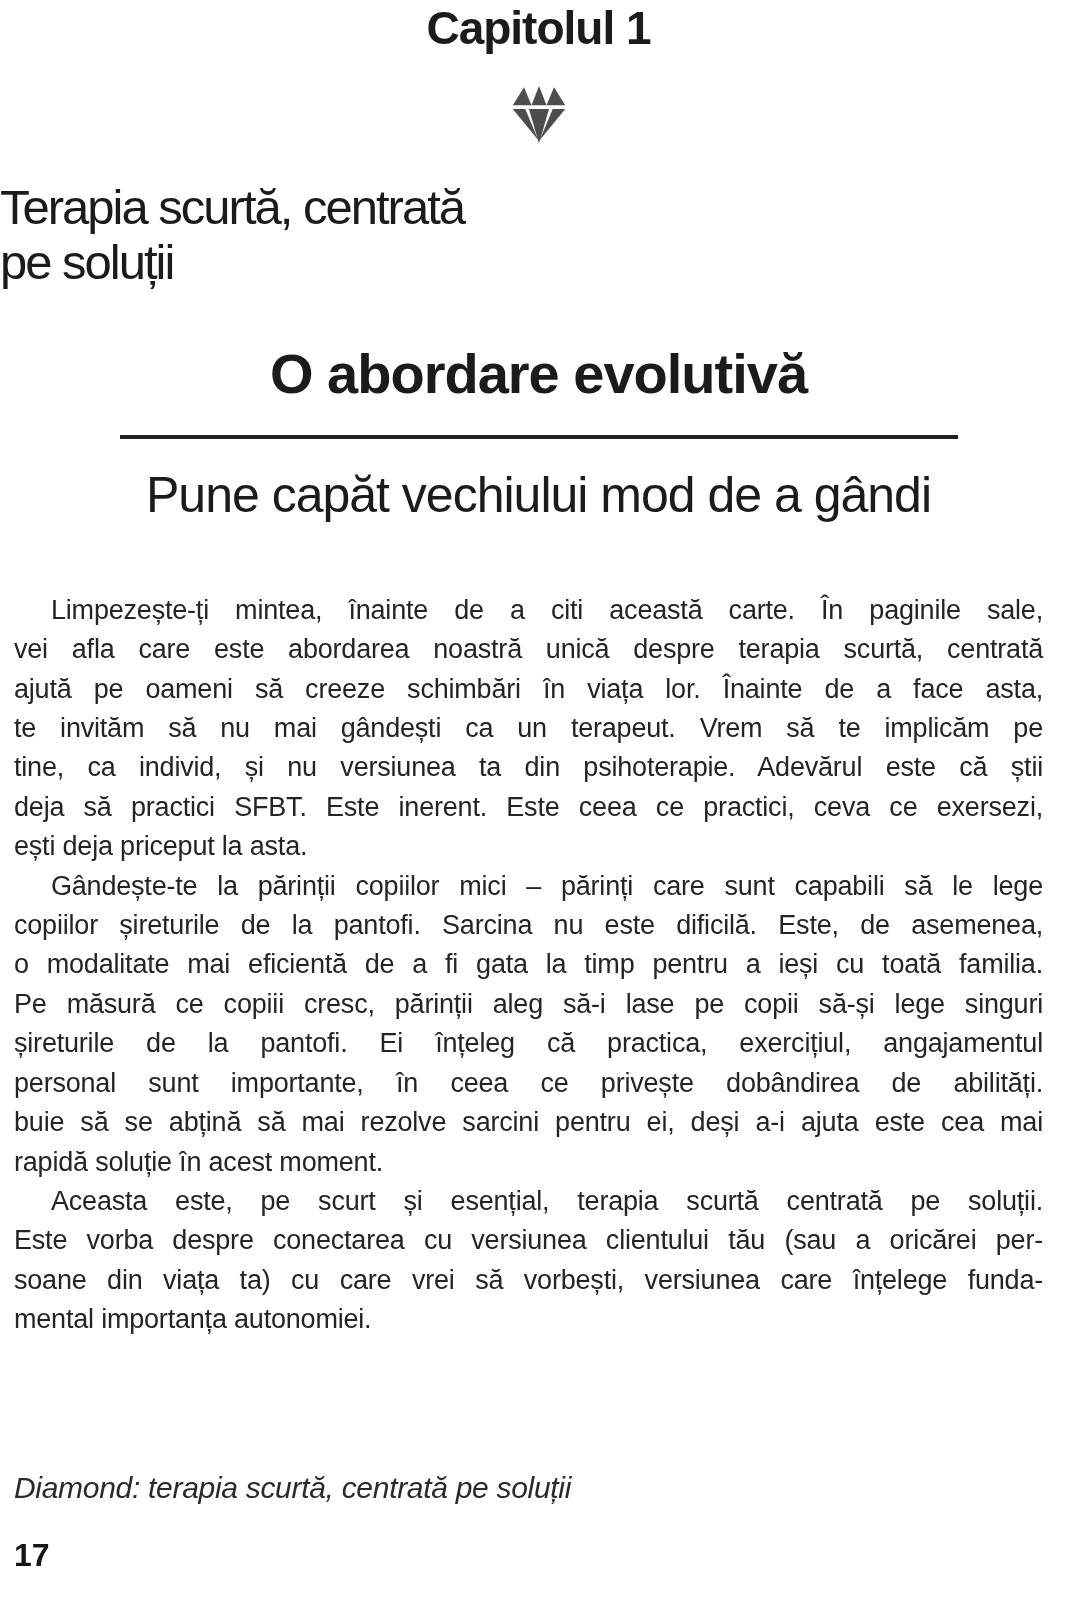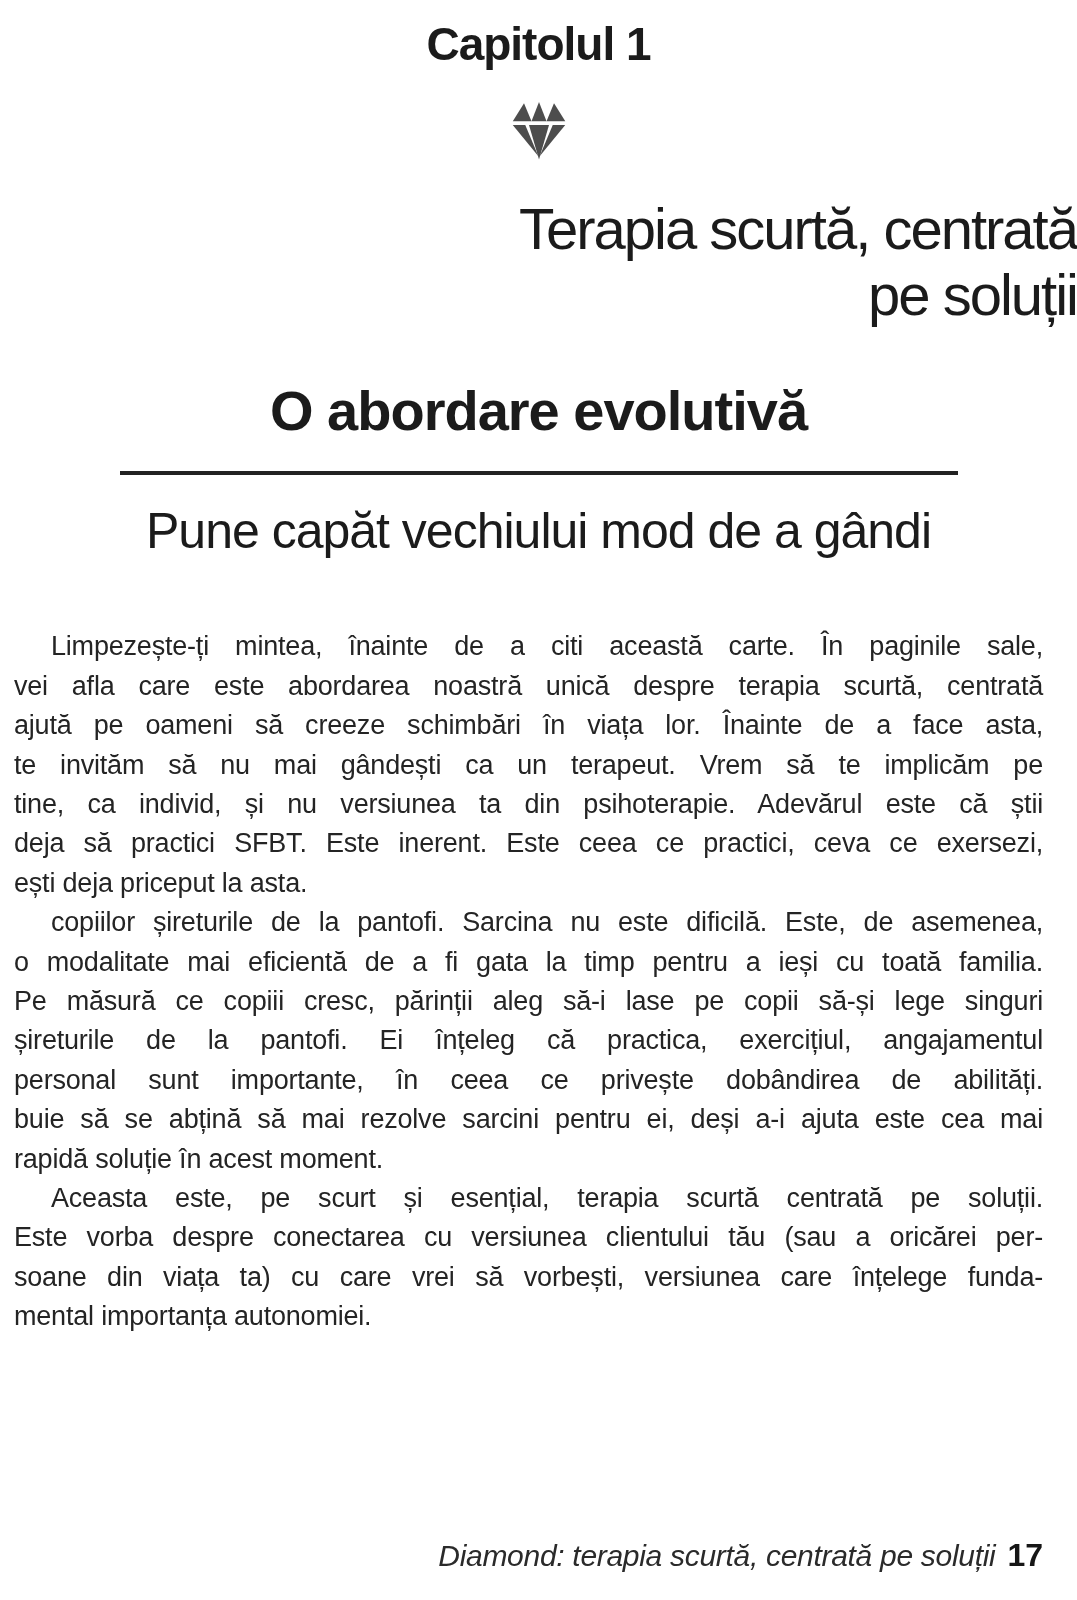--- a/index.html
+++ b/index.html
@@ -11,21 +11,21 @@
   }
   *{margin:0;padding:0;box-sizing:border-box;}
   html,body{width:1077px;height:1600px;}
   body{
     background:var(--bg);
     color:var(--text-color);
     font-family:"Liberation Sans", sans-serif;
     position:relative;
     overflow:hidden;
   }
-  .page{width:1077px;height:1600px;padding-top:16px;}
+  .page{width:1077px;height:1600px;}
 
   .chapter-label{
     text-align:center;
     font-size:46px;
     font-weight:700;
     letter-spacing:-1px;
     color:var(--heading-color);
     line-height:1.25;
   }
 
@@ -33,22 +33,22 @@
     margin:26px auto 0;
     width:64px;height:62px;
     display:block;
     color:var(--icon-color);
     text-align:center;
   }
   .ornament svg{display:block;width:64px;height:60px;}
 
   .book-title{
     margin-top:34px;
-    text-align:right;
-    font-size:58px;
+    text-align:left;
+    font-size:49px;
     font-weight:300;
     letter-spacing:-2px;
     line-height:1.14;
     color:var(--heading-color);
   }
 
   .subtitle{
     margin-top:52px;
     text-align:center;
     font-size:56px;
@@ -94,21 +94,22 @@
     -moz-text-align-last:left;
     text-align-last:left;
   }
 
   .footer{
     position:absolute;
     left:14px;right:34px;bottom:26px;
     display:flex;
     justify-content:flex-end;
     align-items:baseline;
-    gap:12px;
+    gap:32px;
+    flex-direction:column;
   }
   .running-title{
     font-style:italic;
     font-size:30px;
     letter-spacing:-0.3px;
     color:#2a2a2a;
   }
   .page-number{
     font-weight:700;
     font-size:32px;
@@ -148,20 +149,21 @@
     <div class="para">
         <div class="line">Limpezește-ți mintea, înainte de a citi această carte. În paginile sale,</div>
         <div class="line">vei afla care este abordarea noastră unică despre terapia scurtă, centrată</div>
         <div class="line">ajută pe oameni să creeze schimbări în viața lor. Înainte de a face asta,</div>
         <div class="line">te invităm să nu mai gândești ca un terapeut. Vrem să te implicăm pe</div>
         <div class="line">tine, ca individ, și nu versiunea ta din psihoterapie. Adevărul este că știi</div>
         <div class="line">deja să practici SFBT. Este inerent. Este ceea ce practici, ceva ce exersezi,</div>
         <div class="line">ești deja priceput la asta.</div>
       </div>
     <div class="para">
+        <div class="line">Gândește-te la părinții copiilor mici – părinți care sunt capabili să le lege</div>
         <div class="line">copiilor șireturile de la pantofi. Sarcina nu este dificilă. Este, de asemenea,</div>
         <div class="line">o modalitate mai eficientă de a fi gata la timp pentru a ieși cu toată familia.</div>
         <div class="line">Pe măsură ce copiii cresc, părinții aleg să-i lase pe copii să-și lege singuri</div>
         <div class="line">șireturile de la pantofi. Ei înțeleg că practica, exercițiul, angajamentul</div>
         <div class="line">personal sunt importante, în ceea ce privește dobândirea de abilități.</div>
         <div class="line">buie să se abțină să mai rezolve sarcini pentru ei, deși a-i ajuta este cea mai</div>
         <div class="line">rapidă soluție în acest moment.</div>
       </div>
     <div class="para">
         <div class="line">Aceasta este, pe scurt și esențial, terapia scurtă centrată pe soluții.</div>

